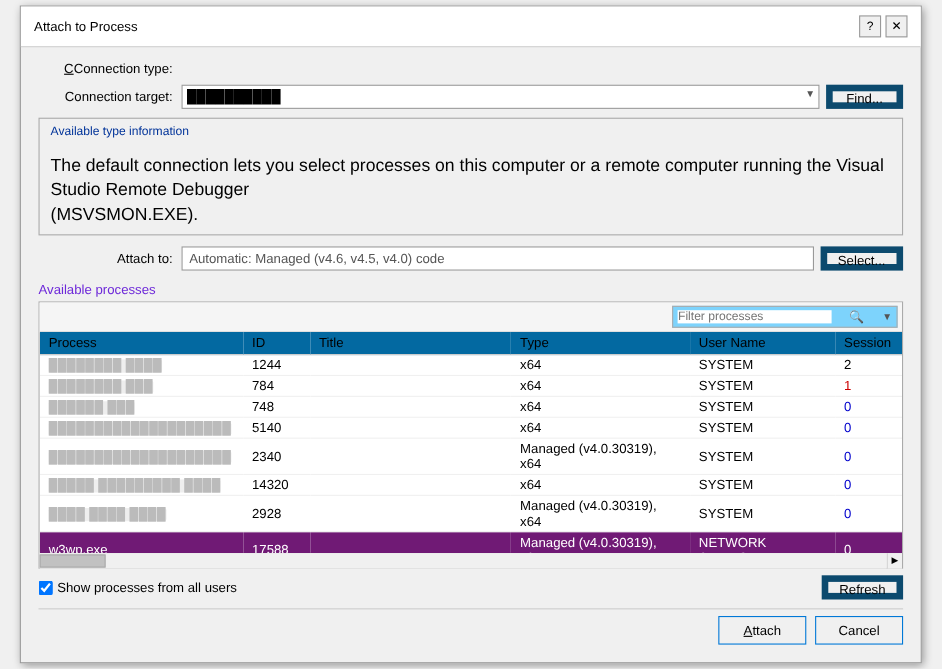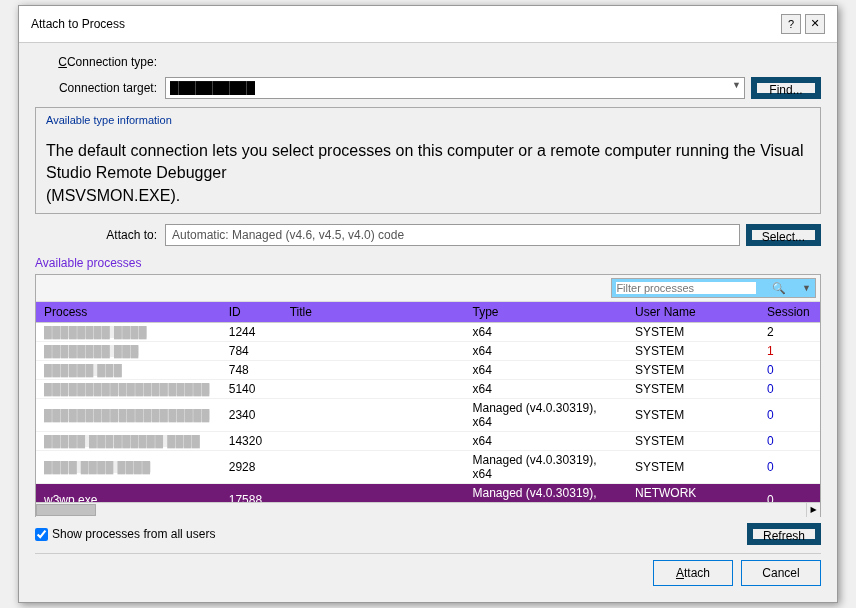--- a/index.html
+++ b/index.html
@@ -182,21 +182,21 @@
       font-size: 11px;
       width: 140px;
       color: #888;
     }
     .process-table {
       width: 100%;
       border-collapse: collapse;
       font-size: 12px;
     }
     .process-table thead tr {
-      background: #8b5cf6;
+      background: #0369a1;
     }
     .process-table th {
       text-align: left;
       padding: 3px 8px;
       border-bottom: 1px solid #ccc;
       font-weight: normal;
       font-size: 12px;
       cursor: pointer;
     }
     .process-table td {

